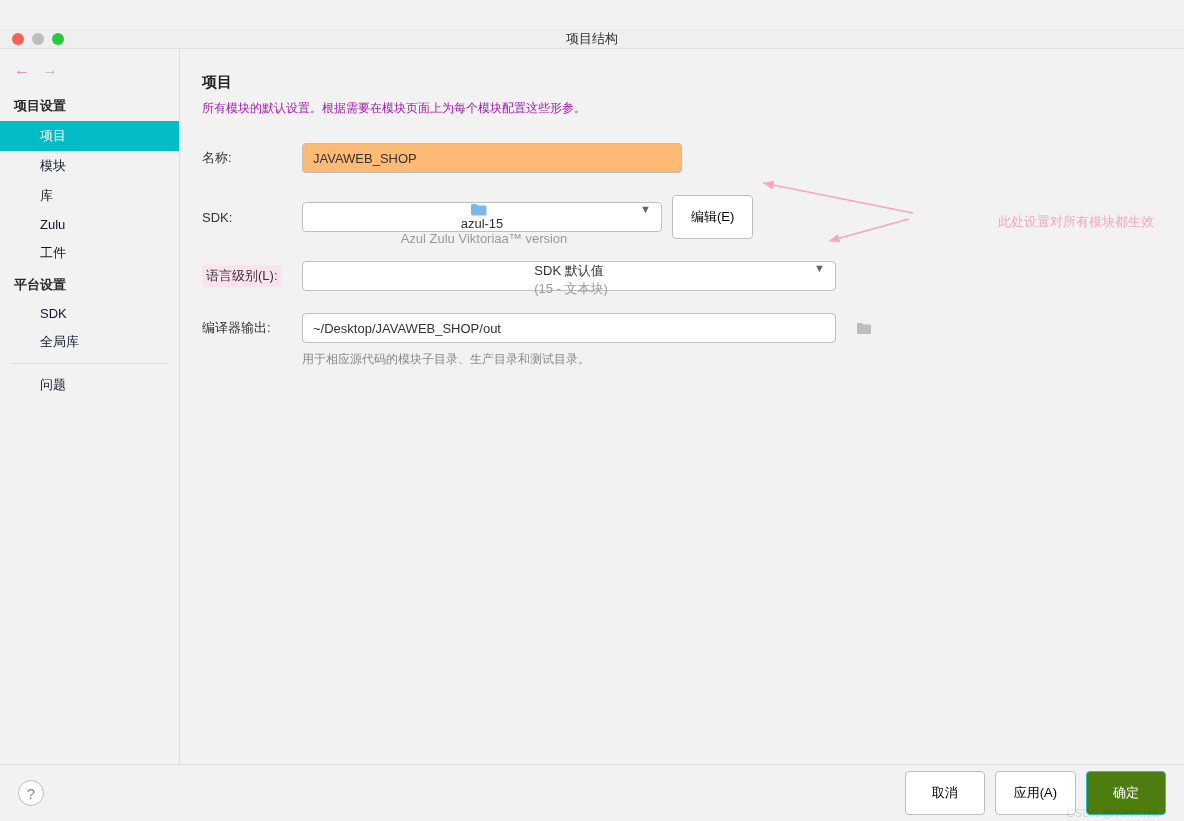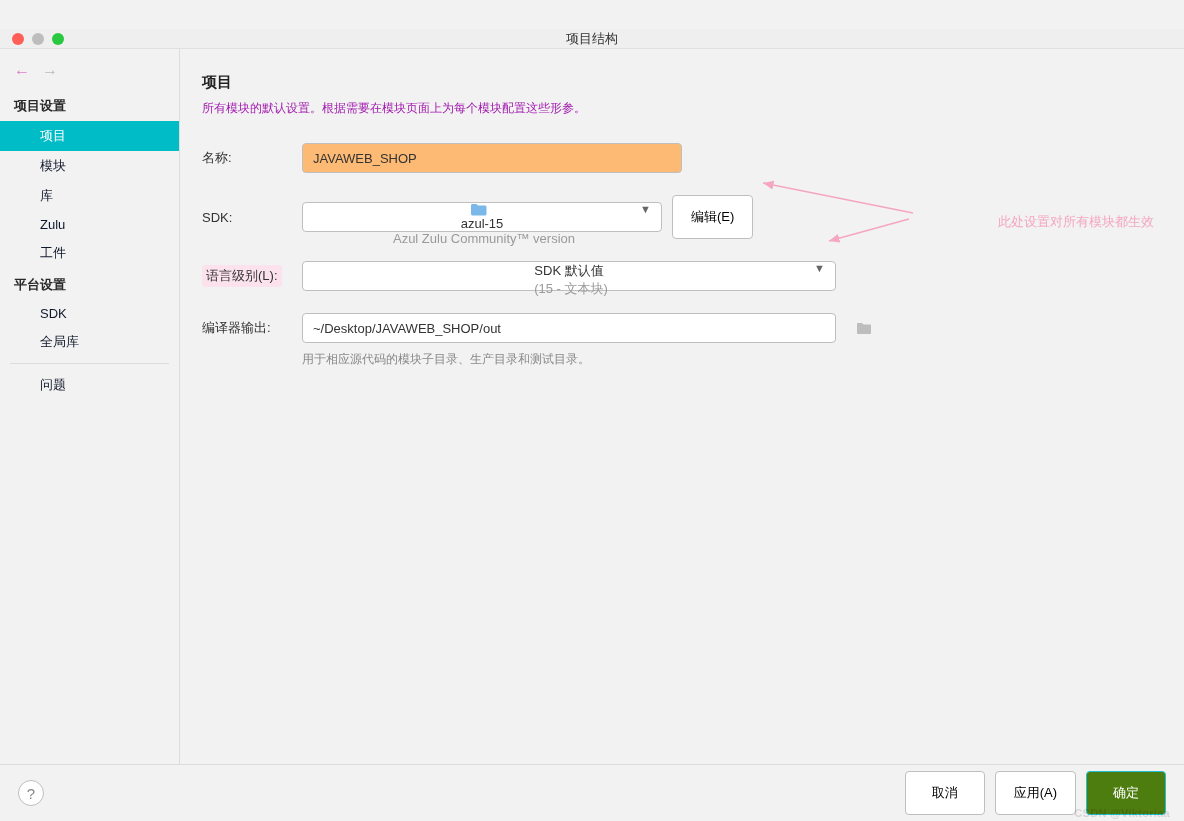--- a/index.html
+++ b/index.html
@@ -45,21 +45,21 @@
     .browse-icon svg { display: block; }
     .hint { font-size: 12px; color: #888; margin-left: 100px; margin-top: 8px; }
     .annotation { position: absolute; color: #f5a6c1; font-size: 13px; right: 30px; top: 164px; }
     .footer { height: 57px; position: absolute; bottom: 0; left: 0; right: 0; border-top: 1px solid #dcdcdc; background: #f2f2f2; display: flex; align-items: center; padding: 0 18px; }
     .help-btn { width: 26px; height: 26px; border: 1px solid #bfbfbf; border-radius: 50%; display: flex; align-items: center; justify-content: center; color: #888; font-size: 15px; cursor: pointer; background: #fff; }
     .footer-spacer { flex: 1; }
     .footer .btn { min-width: 80px; margin-left: 10px; text-align: center; }
     .btn.primary { background: #4d7c0f; color: #fff; border-color: #1fc0cf; }
     .arrow-anno { position: absolute; pointer-events: none; }
     .arrow-anno svg { overflow: visible; }
-    .watermark { position: absolute; right: 14px; bottom: 2px; color: rgba(0,0,0,0.12); font-size: 11px; letter-spacing: 0.3px; font-weight: bold; }
+    .watermark { position: absolute; right: 25px; bottom: 2px; color: rgba(0,0,0,0.12); font-size: 11px; letter-spacing: 0.3px; }
   </style>
 </head>
 <body>
 
 <div class="titlebar">
   <div class="traffic-lights">
     <div class="tl red"></div>
     <div class="tl yellow"></div>
     <div class="tl green"></div>
   </div>
@@ -96,21 +96,21 @@
 
     <div class="row">
       <div class="row-label">SDK:</div>
       <div class="dropdown w1">
         <span class="folder-icon">
           <svg viewBox="0 0 16 13">
               <path fill="#79b8e8" d="M0 2.5C0 1.67.67 1 1.5 1h4l1.5 1.5H14c.83 0 1.5.67 1.5 1.5V11c0 .83-.67 1.5-1.5 1.5H1.5C.67 12.5 0 11.83 0 11V2.5z"></path>
             </svg>
         </span>
         <span class="dd-bold">azul-15</span>
-        <span class="dd-muted">Azul Zulu Community™ version</span>
+        <span class="dd-muted">Azul Zulu Viktoriaa™ version</span>
         <span class="dd-chevron">▼</span>
       </div>
       <button class="btn gap10">编辑(E)</button>
     </div>
 
     <div class="row">
       <div class="label-wrap"><span class="row-label highlight">语言级别(L):</span></div>
       <div class="dropdown w2">
         <span class="dd-bold">SDK 默认值</span>
         <span class="dd-muted">(15 - 文本块)</span>

